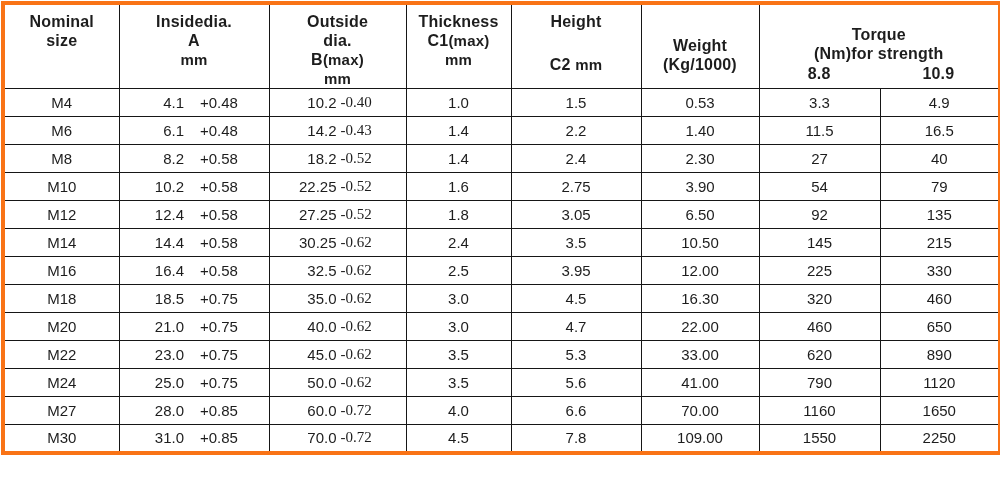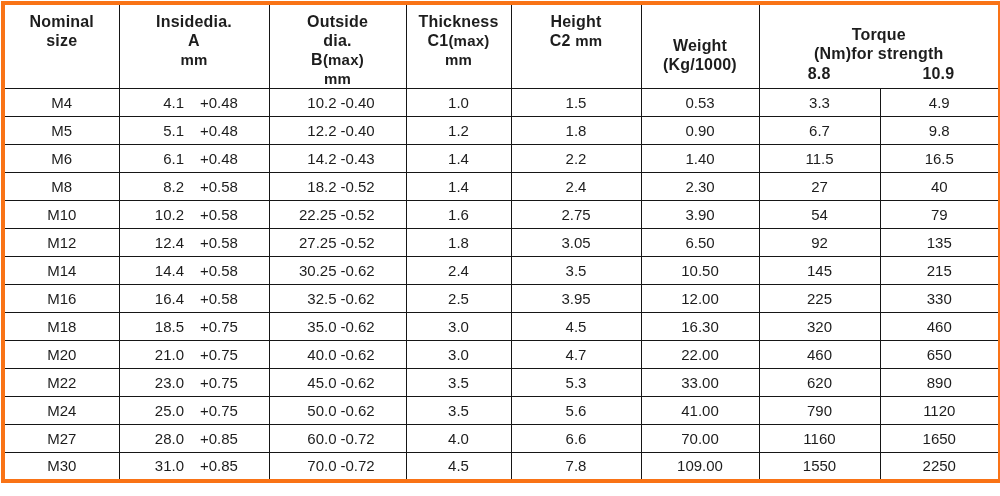--- a/index.html
+++ b/index.html
@@ -27,37 +27,37 @@
   thead th {
     height: 85px;
     font-size: 16px;
     font-weight: bold;
     line-height: 19px;
     vertical-align: top;
     padding-top: 7px;
     letter-spacing: 0.2px;
   }
   thead th .n { font-weight: bold; font-size: 15px; }
-  thead th .gap { margin-top: 0; }
+  thead th .gap { margin-top: 24px; }
   th.weight-th { vertical-align: middle; padding-top: 16px; }
   th.torque-th { vertical-align: bottom; padding-bottom: 5px; padding-top: 0; }
   .torque-split { display: flex; margin-top: 1px; }
   .torque-split .half { flex: 1 1 50%; text-align: center; }
   tbody td {
     height: 28px;
     font-size: 15px;
     vertical-align: middle;
   }
   .pair { display: flex; justify-content: center; align-items: flex-start; }
   .pair .v { text-align: right; }
   .pair .t { text-align: left; }
   .pair-inside .v  { flex: 0 0 44px; }
   .pair-inside .t  { flex: 0 0 48px; margin-left: 16px; }
   .pair-outside .v { flex: 0 0 48px; }
-  .pair-outside .t { flex: 0 0 46px; margin-left: 4px; }
+  .pair-outside .t { flex: 0 0 46px; margin-left: 4px; font-family: Liberation Serif, serif; }
 </style>
 </head>
 <body>
 
 <table class="spec">
   <colgroup>
     <col style="width:116px">
     <col style="width:150px">
     <col style="width:137px">
     <col style="width:105px">
@@ -121,40 +121,20 @@
         <span class="t">-0.40</span>
       </span>
     </td>
     <td>1.0</td>
     <td>1.5</td>
     <td>0.53</td>
     <td>3.3</td>
     <td>4.9</td>
   </tr>
 
-  <tr>
-    <td>M5</td>
-    <td>
-      <span class="pair pair-inside">
-        <span class="v">5.1</span>
-        <span class="t">+0.48</span>
-      </span>
-    </td>
-    <td>
-      <span class="pair pair-outside">
-        <span class="v">12.2</span>
-        <span class="t">-0.40</span>
-      </span>
-    </td>
-    <td>1.2</td>
-    <td>1.8</td>
-    <td>0.90</td>
-    <td>6.7</td>
-    <td>9.8</td>
-  </tr>
 
   <tr>
     <td>M6</td>
     <td>
       <span class="pair pair-inside">
         <span class="v">6.1</span>
         <span class="t">+0.48</span>
       </span>
     </td>
     <td>

